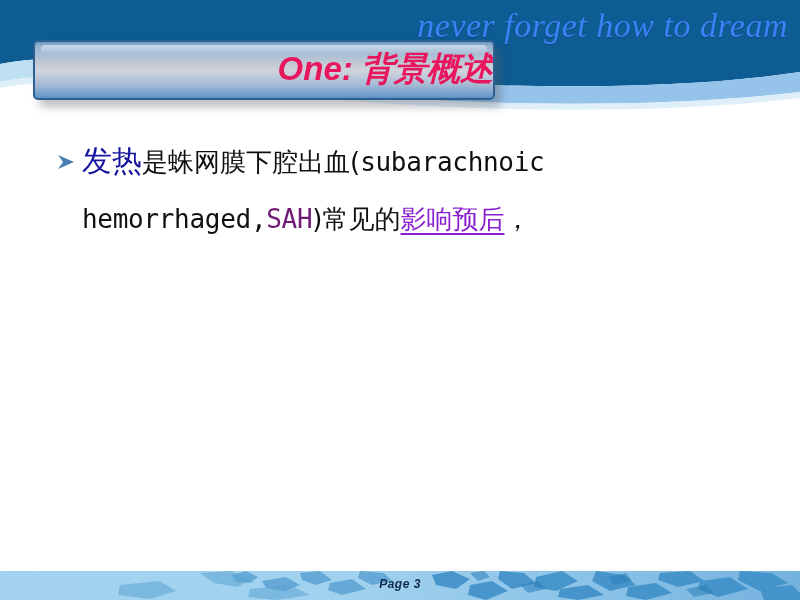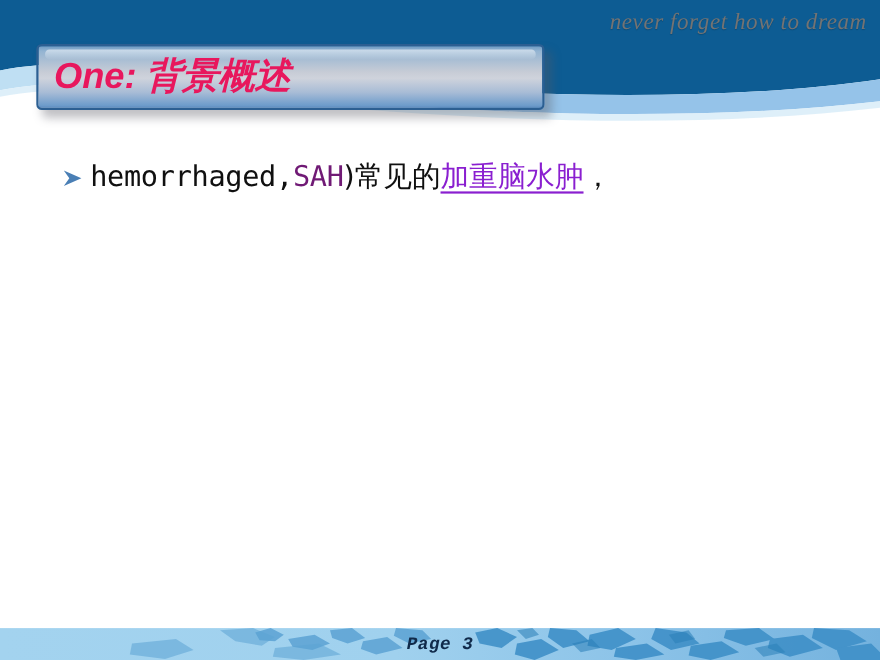--- a/index.html
+++ b/index.html
@@ -32,24 +32,24 @@
     height: 110px;
     overflow: hidden;
     pointer-events: none;
   }
   .header-band svg { display: block; }
 
   .tagline {
     position: absolute;
     right: 12px;
     top: 7px;
-    color: #737373;
-    font-family: "Liberation Serif", "DejaVu Serif", serif;
-    font-style: italic;
-    font-size: 21px;
+    color: #3b82f6;
+    font-family: "Liberation Serif", "DejaVu Serif", serif;
+    font-style: italic;
+    font-size: 34px;
     letter-spacing: 0.5px;
     white-space: nowrap;
     text-shadow: 0 1px 1px rgba(0,0,0,0.18);
   }
 
   
   .title-plaque {
     position: absolute;
     left: 33px;
     top: 40px;
@@ -76,21 +76,21 @@
     right: 6px;
     height: 9px;
     border-radius: 4px;
     background: linear-gradient(to bottom, rgba(255,255,255,0.55), rgba(255,255,255,0.02));
   }
   .title-text {
     position: absolute;
     left: 0; right: 0;
     top: 50%;
     transform: translateY(-52%);
-    text-align: left;
+    text-align: right;
     padding-left: 14px;
     font-family: "Liberation Serif", "DejaVu Serif", serif;
     font-size: 33px;
     font-weight: bold;
     font-style: italic;
     color: #e8175d;
     white-space: nowrap;
     z-index: 2;
   }
   .title-text .lead {
@@ -148,24 +148,24 @@
     height: 29px;
     overflow: hidden;
     background: linear-gradient(to right, #a3d3ef 0%, #a0d1ee 45%, #8cc3e8 72%, #74b2de 100%);
   }
   .footer-band svg { position: absolute; left: 0; top: 0; }
   .page-label {
     position: absolute;
     left: 0; right: 0;
     top: 6px;
     text-align: center;
-    font-family: Liberation Mono, monospace;
+    font-family: Liberation Sans, sans-serif;
     font-style: italic;
     font-weight: bold;
-    font-size: 16px;
+    font-size: 12px;
     color: #102a4a;
     letter-spacing: 0.5px;
     z-index: 3;
   }
 </style>
 </head>
 <body>
 
 <div id="slide">
 
@@ -192,21 +192,24 @@
 
   <div class="body-area">
 
     <div class="bullet">
       <span class="marker">
         <svg width="20" height="16" viewBox="0 0 20 16" xmlns="http://www.w3.org/2000/svg">
           <path d="M2,1 L18,8 L2,15 L7,8 Z" fill="#4a7fb5"></path>
         </svg>
       </span>
       <div>
-        <span class="mono t-black">hemorrhaged,</span><span class="mono t-crimson">SAH</span><span class="cjk t-black">)常见的</span><span class="cjk t-purple-u">加重脑水肿</span><span class="cjk t-black">，</span>
+        <span class="cjk t-blue big">发热</span><span class="cjk t-black">是蛛网膜下腔出血(</span><span class="mono t-black">subarachnoic</span>
+      </div>
+      <div>
+        <span class="mono t-black">hemorrhaged,</span><span class="mono t-crimson">SAH</span><span class="cjk t-black">)常见的</span><span class="cjk t-purple-u">影响预后</span><span class="cjk t-black">，</span>
       </div>
     </div>
 
 
 
   </div>
 
   <div class="footer-band">
     <svg width="800" height="29" viewBox="0 0 800 29" xmlns="http://www.w3.org/2000/svg">
       <g fill="#6fb0db" opacity="0.75">

